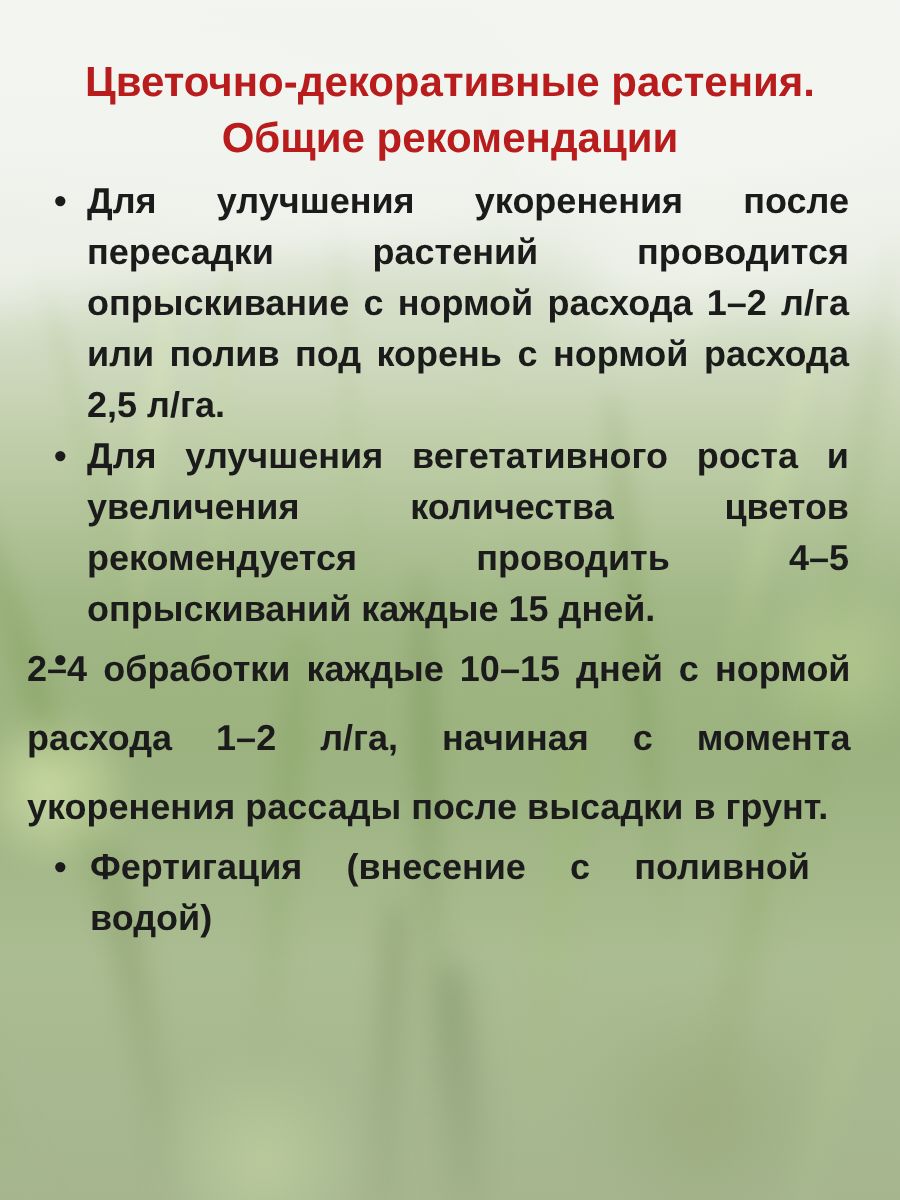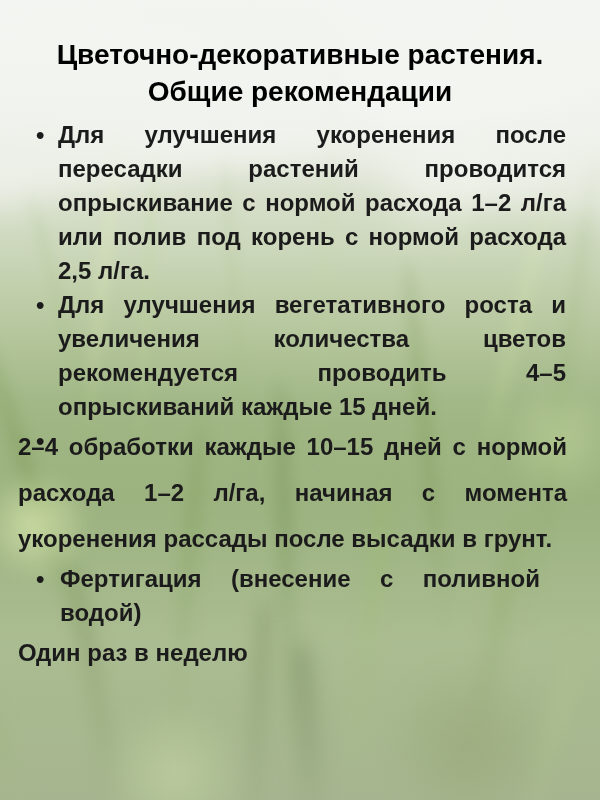--- a/index.html
+++ b/index.html
@@ -30,21 +30,21 @@
     text-align:center;text-indent:120px;
     font-size:31px;letter-spacing:9px;
     color:rgba(255,255,255,0.42);
     white-space:nowrap;
   }
   
   .content{position:relative;z-index:2;padding-top:36px;}
   .title{
     margin:0 auto 8px;max-width:545px;
     font-size:28px;line-height:37px;text-align:center;
-    color:#000000;font-weight:700;
+    color:#b91c1c;font-weight:700;
   }
   .title2{max-width:430px;margin:26px auto 6px;}
   .list{list-style:none;margin:0 34px 0 36px;padding:0;}
   .list li{
     position:relative;padding-left:22px;margin:0;
     font-size:24px;line-height:34px;text-align:justify;
   }
   .dot{position:absolute;left:0;top:0;}
   .bullet-line{
     position:relative;margin:0 60px 0 36px;padding-left:24px;
@@ -114,16 +114,15 @@
       <span class="dot">•</span>
     </div>
 
     <p class="para">2–4 обработки каждые 10–15 дней с нормой расхода 1–2 л/га, начиная с момента укоренения рассады после высадки в грунт.</p>
 
     <div class="bullet-line">
       <span class="dot">•</span>
       <span>Фертигация (внесение с поливной водой)</span>
     </div>
 
-    <p class="para">Один раз в неделю</p>
 
   </div>
 </div>
 
 </body></html>

